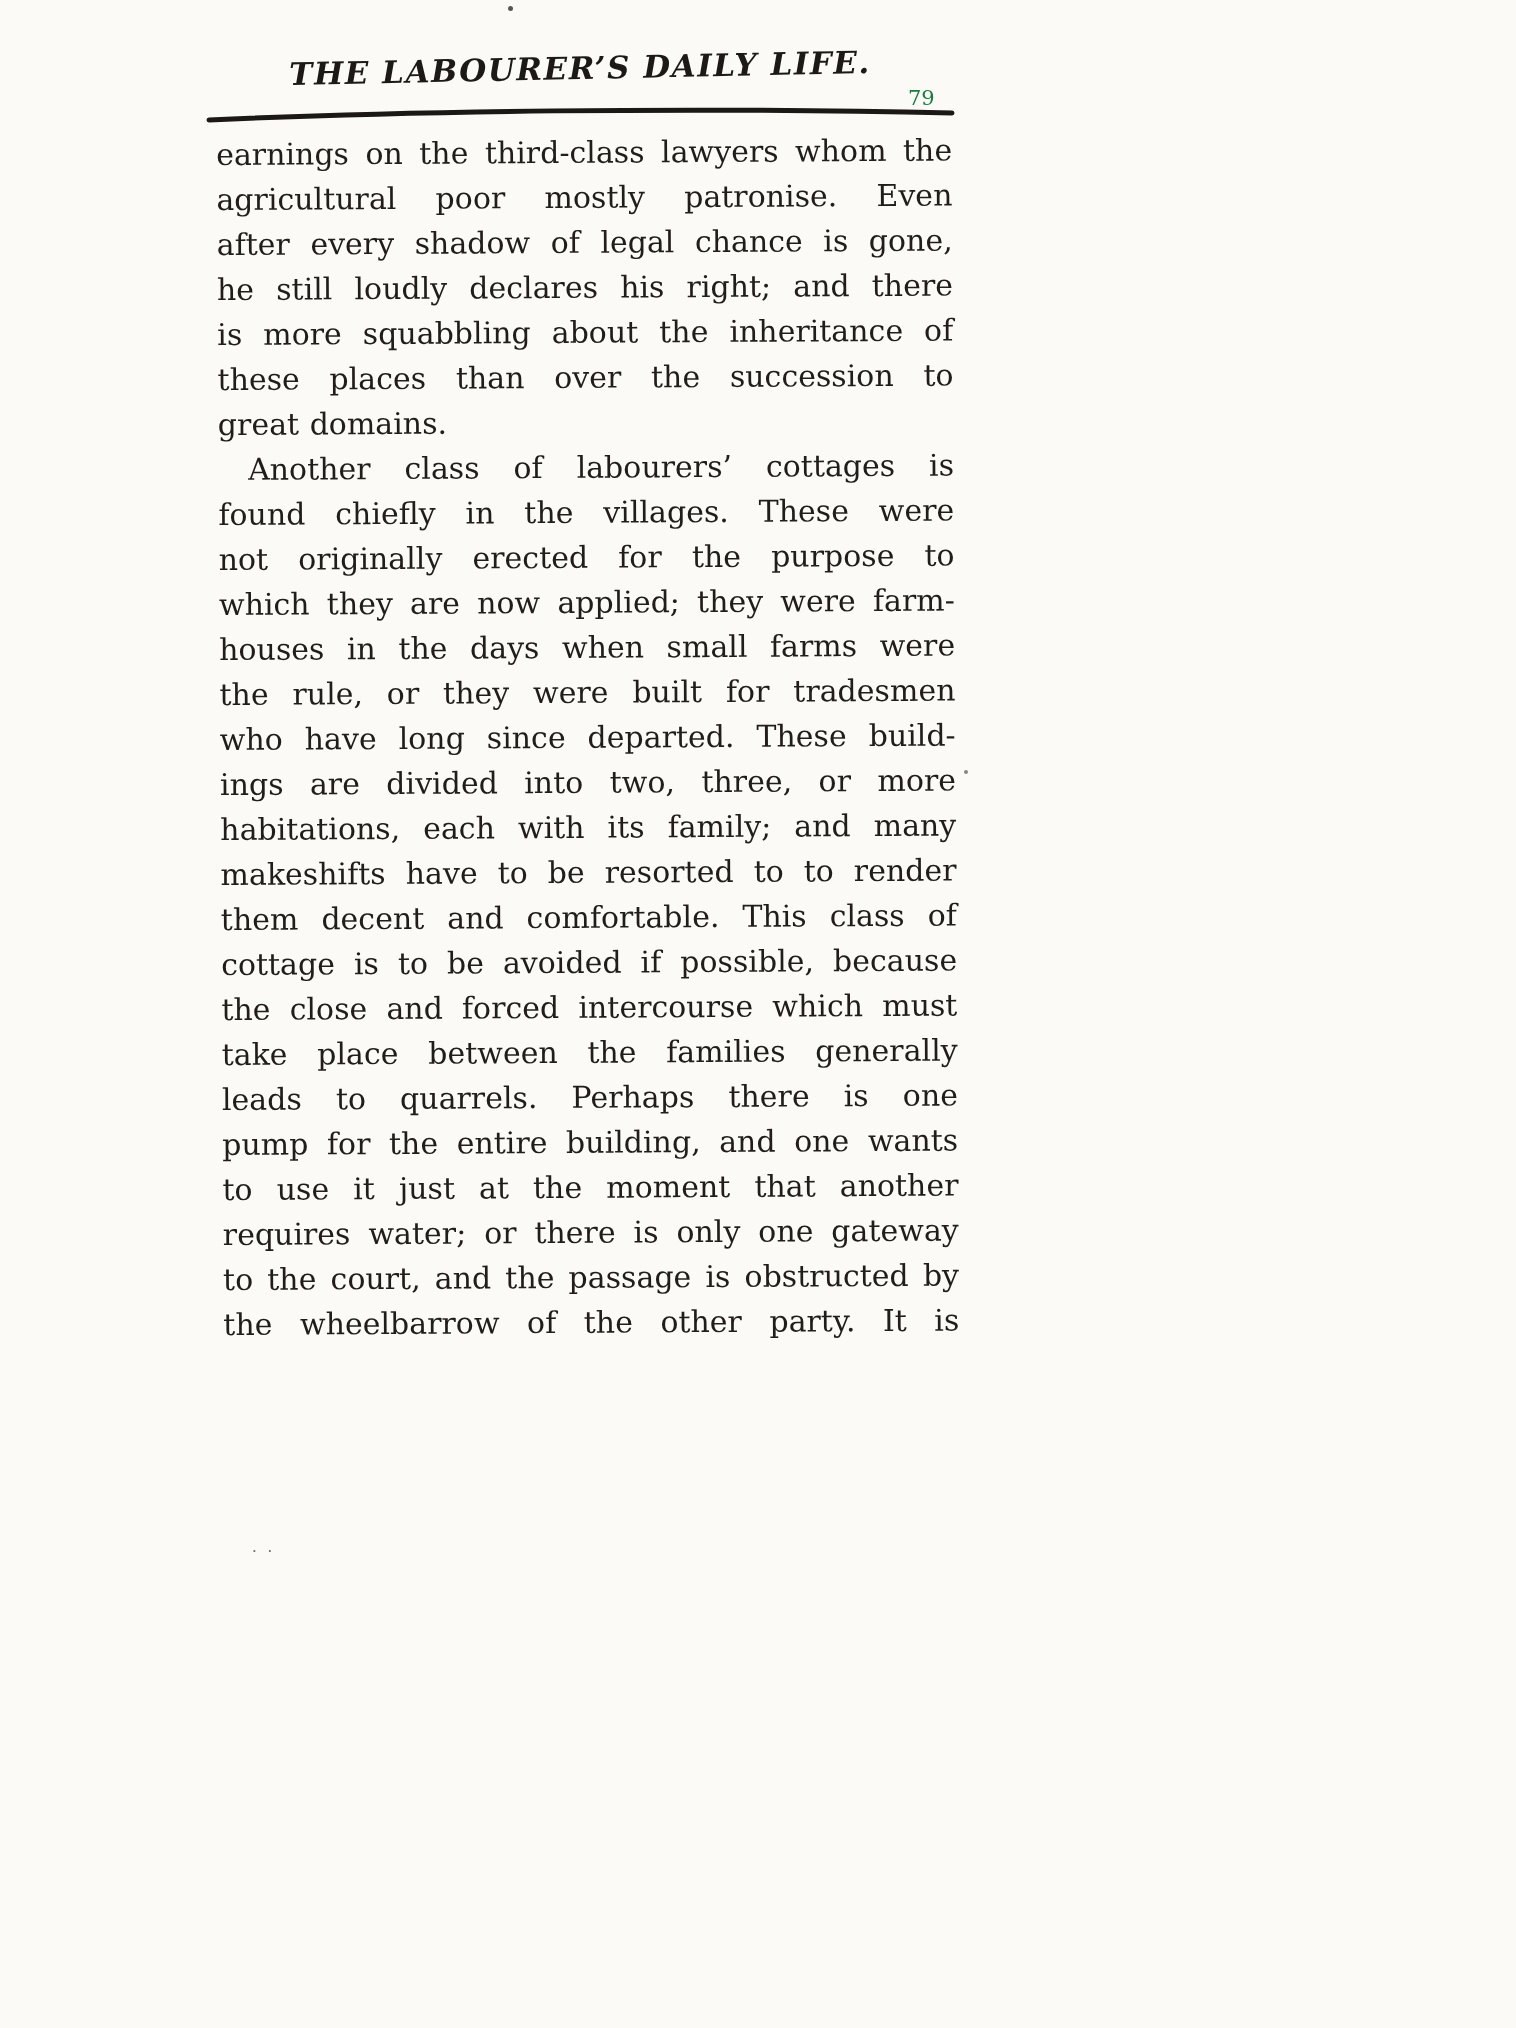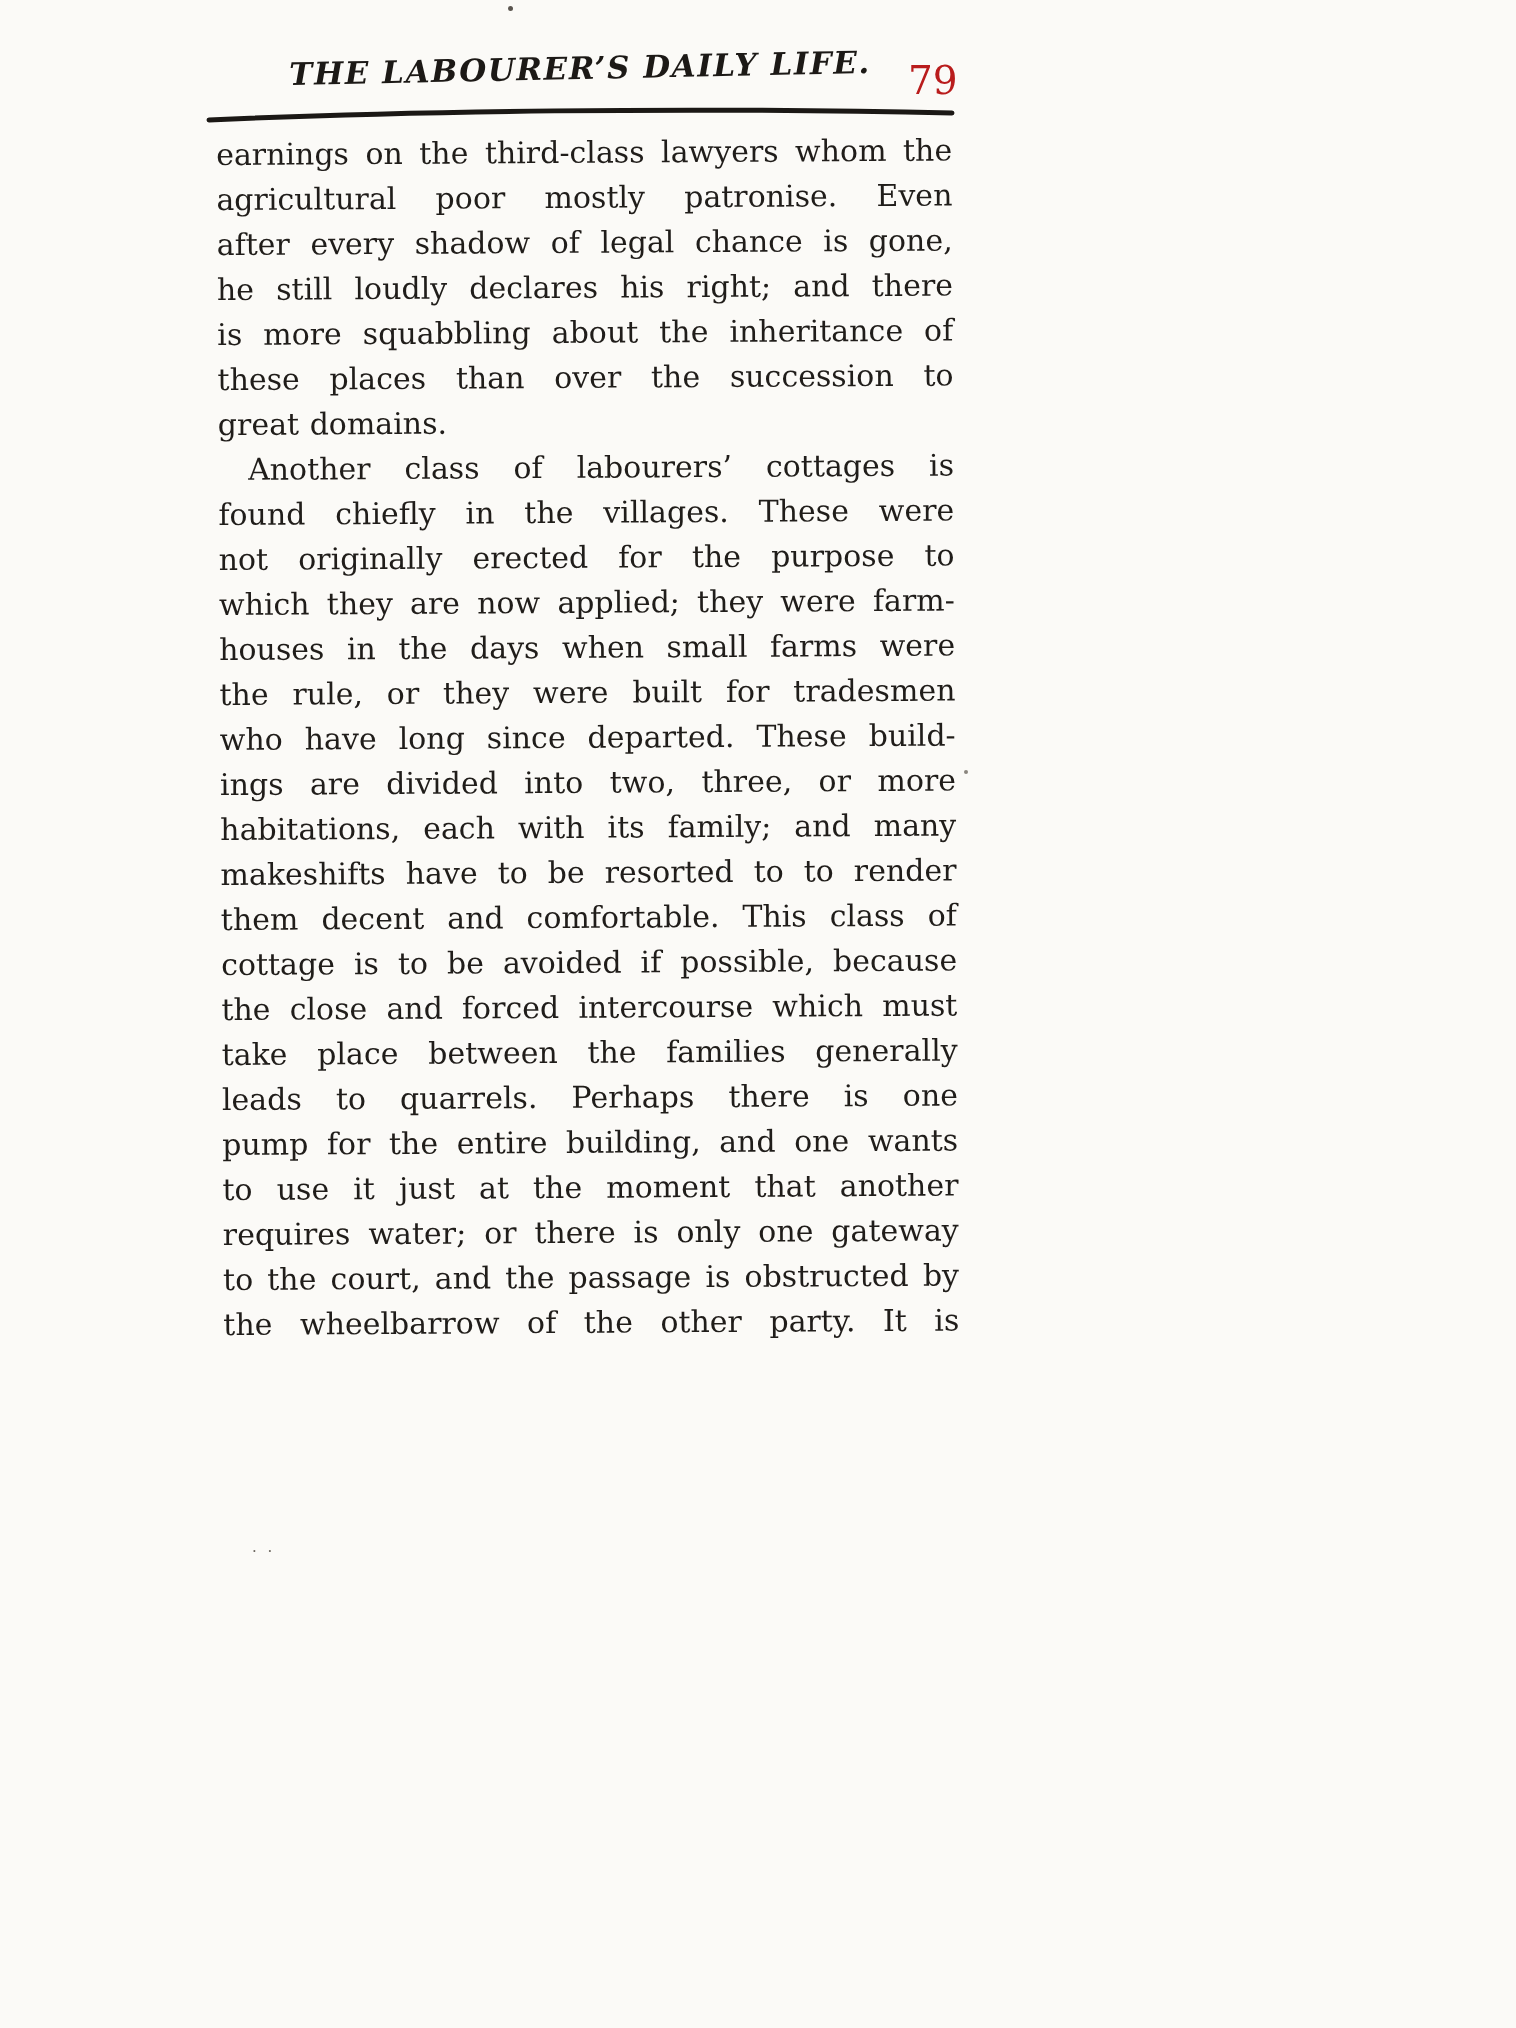--- a/index.html
+++ b/index.html
@@ -28,23 +28,23 @@
     font-style: italic;
     font-weight: bold;
     font-size: 31px;
     letter-spacing: 1.5px;
     transform: rotate(-1.2deg);
     color: #1c1916;
   }
   .page-number {
     position: absolute;
     left: 908px;
-    top: 58px;
-    font-size: 39px;
-    color: #b91c1c;
+    top: 86px;
+    font-size: 21px;
+    color: #15803d;
   }
   .rule {
     position: absolute;
     left: 206px;
     top: 98px;
     width: 750px;
     height: 34px;
   }
   .text-block {
     position: absolute;

